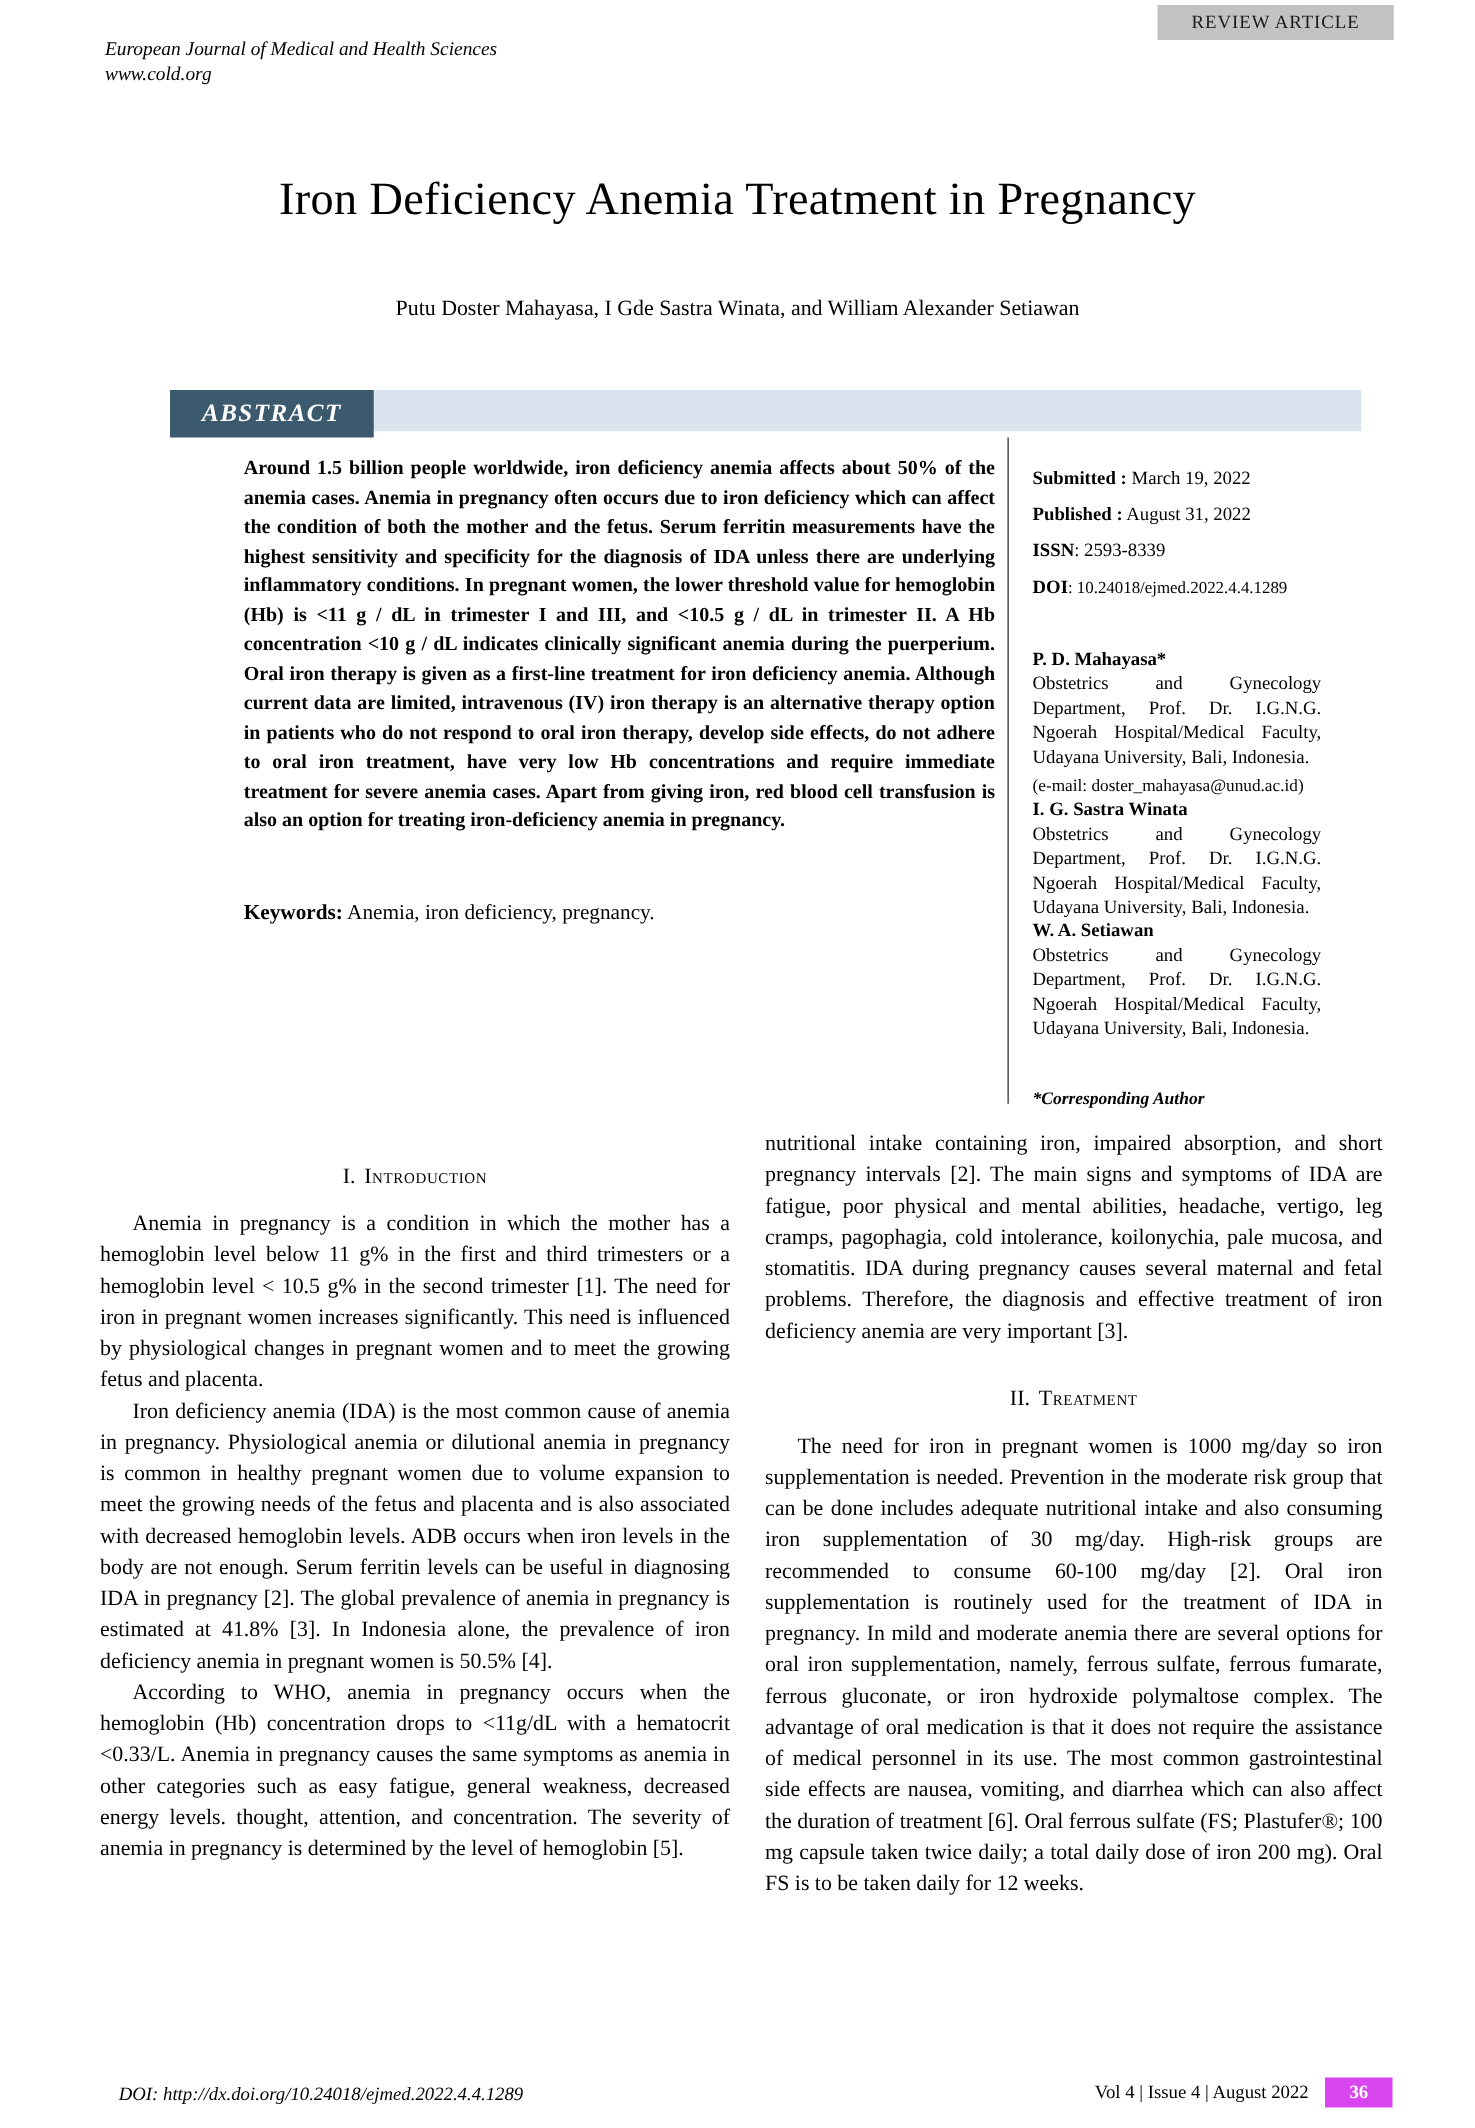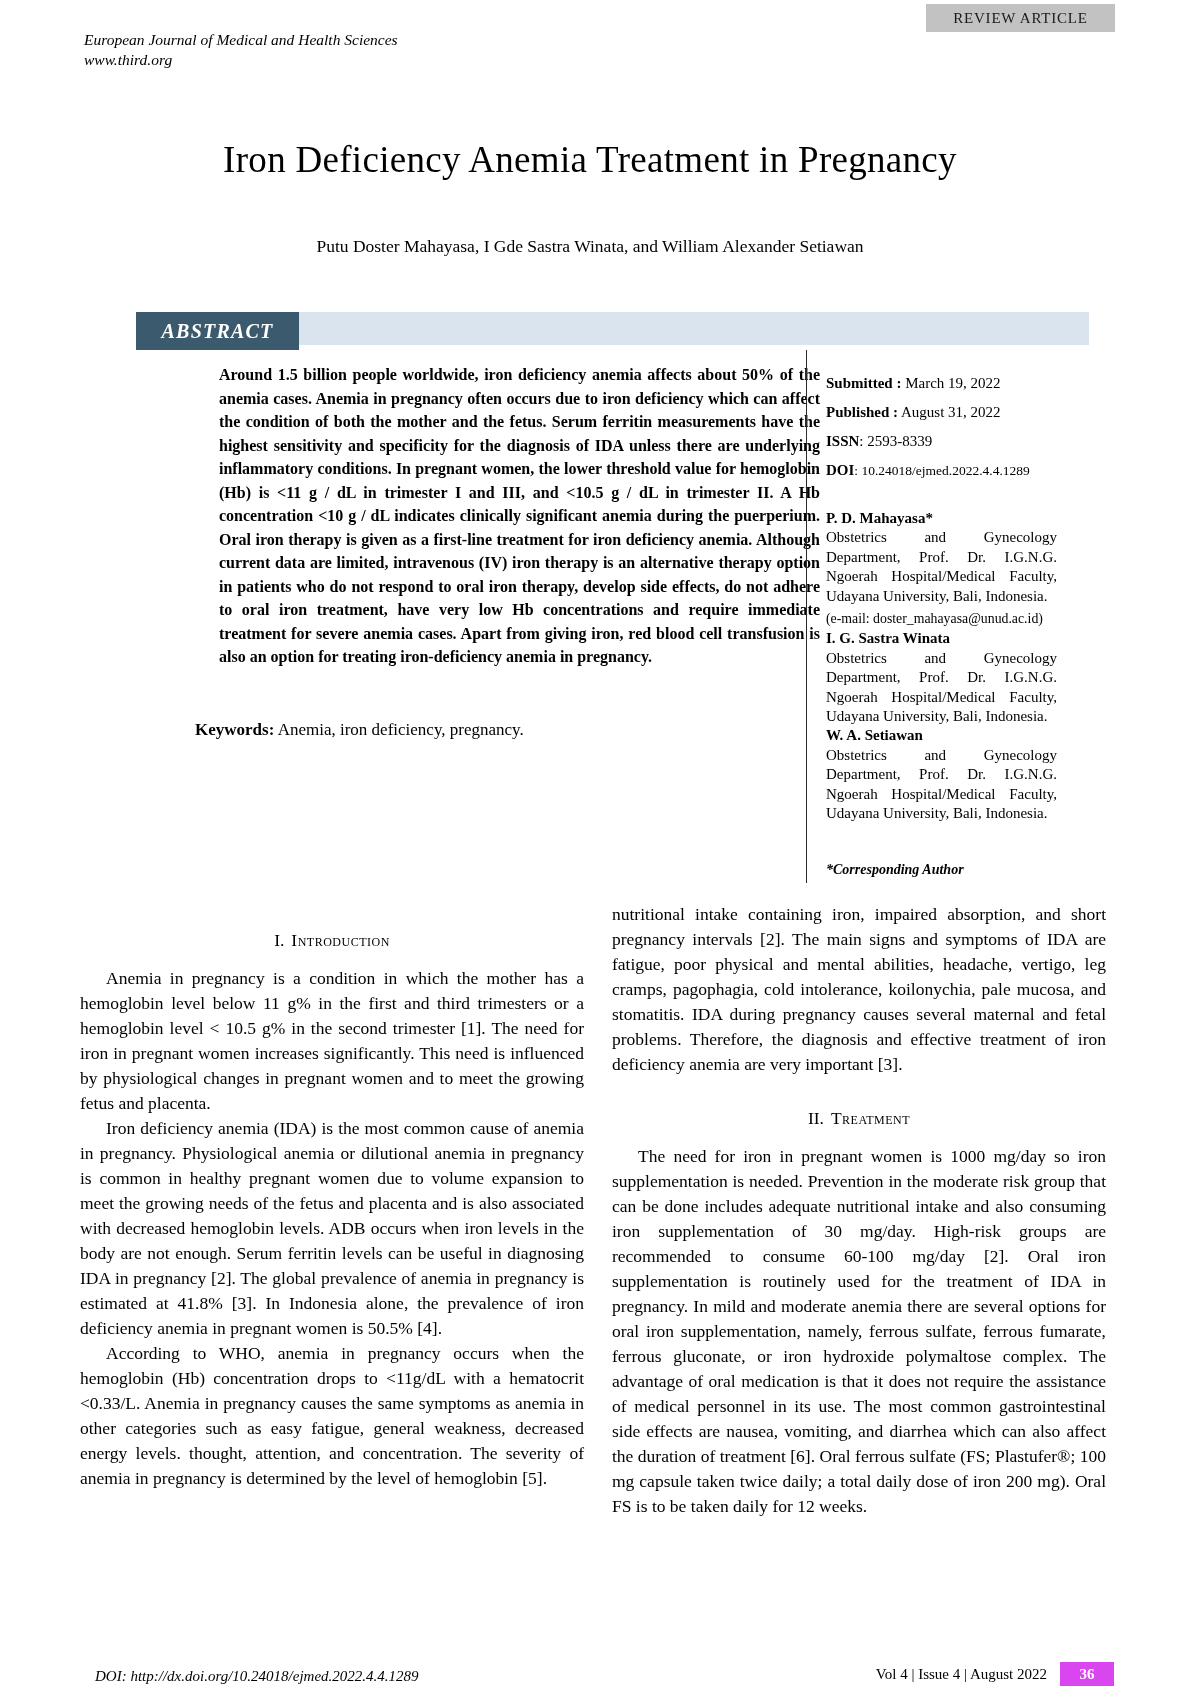--- a/index.html
+++ b/index.html
@@ -36,39 +36,39 @@
     background: #d9e4ee;
   }
   .abstract-tab {
     position: absolute; left: 0; top: 0; width: 163px; height: 38px;
     background: #3c5a6d; color: #ffffff;
     display: flex; align-items: center; justify-content: center;
     font-weight: bold; font-style: italic; font-size: 20px; letter-spacing: 1.2px;
   }
   .abstract-body {
     position: absolute; left: 195px; top: 363px; width: 601px;
-    font-weight: bold; font-size: 16px; line-height: 23.5px; text-align: justify; margin-left: 24px;
+    font-weight: bold; font-size: 16px; line-height: 23.5px; text-align: justify;
   }
   .keywords-line {
     position: absolute; left: 195px; top: 720px; width: 601px;
     font-size: 17px;
   }
   .keywords-line .kw-label { font-weight: bold; }
   .v-divider {
     position: absolute; left: 806px; top: 350px; width: 1px; height: 533px;
     background: #2b2b2b;
   }
   .sidebar {
     position: absolute; left: 826px; top: 374px; width: 231px;
     font-size: 15px; line-height: 18px;
   }
   .meta-line { margin-bottom: 11px; }
   .meta-line .m-label { font-weight: bold; }
   .meta-line .m-value-small { font-size: 13.5px; }
-  .contributors { margin-top: 29px; }
+  .contributors { margin-top: 40px; }
   .contrib-name { font-weight: bold; font-size: 15px; line-height: 19.4px; }
   .contrib-affil { font-size: 15px; line-height: 19.4px; text-align: justify; }
   .contrib-email { font-size: 13.8px; line-height: 19.4px; margin: 3px 0 1px 0; }
   .corresponding-note { margin-top: 37px; font-weight: bold; font-style: italic; font-size: 14px; }
   .body-col {
     position: absolute; font-size: 17.5px; line-height: 25px; text-align: justify;
   }
   .col-left  { left: 80px;  top: 928px; width: 504px; }
   .col-right { left: 612px; top: 902px; width: 494px; }
   .sec-heading {
@@ -96,21 +96,21 @@
 </style>
 </head>
 <body>
 
 <div class="page">
 
   <div class="review-badge">REVIEW ARTICLE</div>
 
   <div class="journal-info">
     <div>European Journal of Medical and Health Sciences</div>
-    <div>www.third.org</div>
+    <div>www.cold.org</div>
   </div>
 
   <h1 class="paper-title">Iron Deficiency Anemia Treatment in Pregnancy</h1>
 
   <div class="paper-authors">Putu Doster Mahayasa, I Gde Sastra Winata, and William Alexander Setiawan</div>
 
   <div class="abstract-band">
     <div class="abstract-tab">ABSTRACT</div>
   </div>
 

